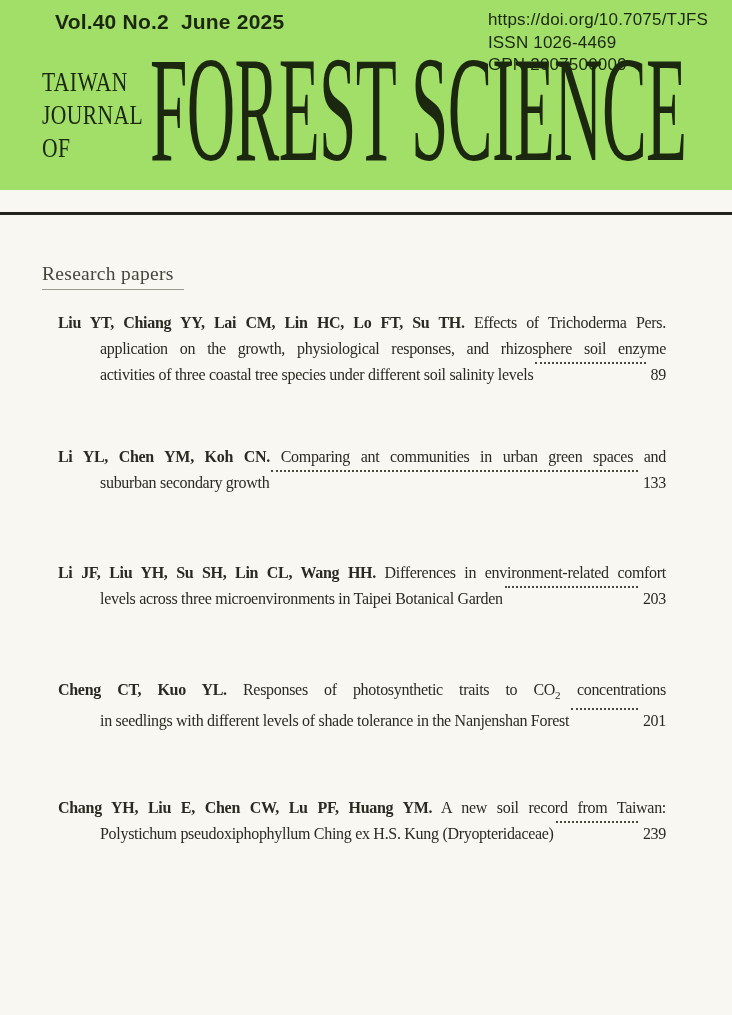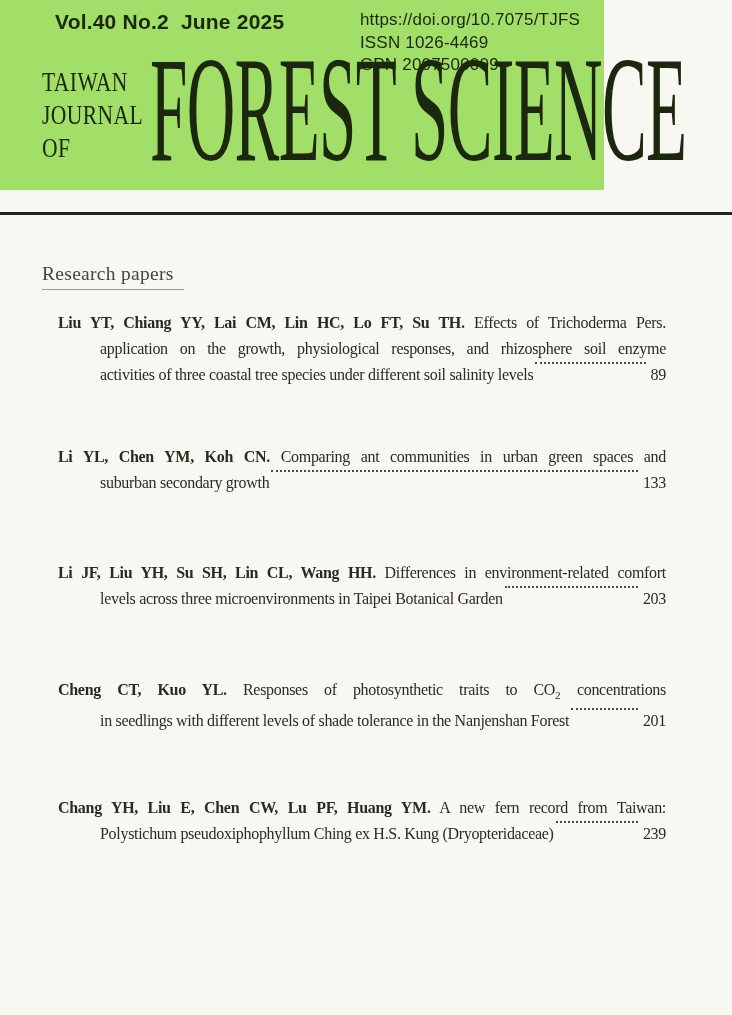--- a/index.html
+++ b/index.html
@@ -9,21 +9,21 @@
     font-family: "Liberation Serif", "DejaVu Serif", serif;
     color: var(--ink, #2b2a22);
     position: relative;
     overflow: hidden;
   }
   .page { position: absolute; inset: 0; }
 
   
   .green-header {
     position: absolute; top: 0; left: 0;
-    width: 604px; height: 190px;
+    width: 732px; height: 190px;
     background: var(--header_bg, #a2df68);
   }
   .issue {
     position: absolute; top: 10px; left: 55px;
     font-family: "Liberation Sans", "DejaVu Sans", sans-serif;
     font-size: 21px; font-weight: 700;
     color: var(--header_ink, #1c270f);
     white-space: pre;
     letter-spacing: 0.2px;
   }
@@ -144,21 +144,21 @@
         </div>
         <div class="entry">
           <div class="line"><span class="seg-b">Cheng CT, Kuo YL.</span><span class="seg-n"> Responses of photosynthetic traits to CO</span><span class="seg-sub">2</span><span class="seg-n"> concentrations</span></div>
           <div class="line cont last">
             <span class="text"><span class="seg-n">in seedlings with different levels of shade tolerance in the Nanjenshan Forest</span></span>
             <span class="leader"></span>
             <span class="page-num">201</span>
           </div>
         </div>
         <div class="entry">
-          <div class="line"><span class="seg-b">Chang YH, Liu E, Chen CW, Lu PF, Huang YM.</span><span class="seg-n"> A new fern record from Taiwan:</span></div>
+          <div class="line"><span class="seg-b">Chang YH, Liu E, Chen CW, Lu PF, Huang YM.</span><span class="seg-n"> A new soil record from Taiwan:</span></div>
           <div class="line cont last">
             <span class="text"><span class="seg-i">Polystichum pseudoxiphophyllum</span><span class="seg-n"> Ching </span><span class="seg-i">ex</span><span class="seg-n"> H.S. Kung (Dryopteridaceae)</span></span>
             <span class="leader"></span>
             <span class="page-num">239</span>
           </div>
         </div>
       </div>
   </main>
 
 </div>

